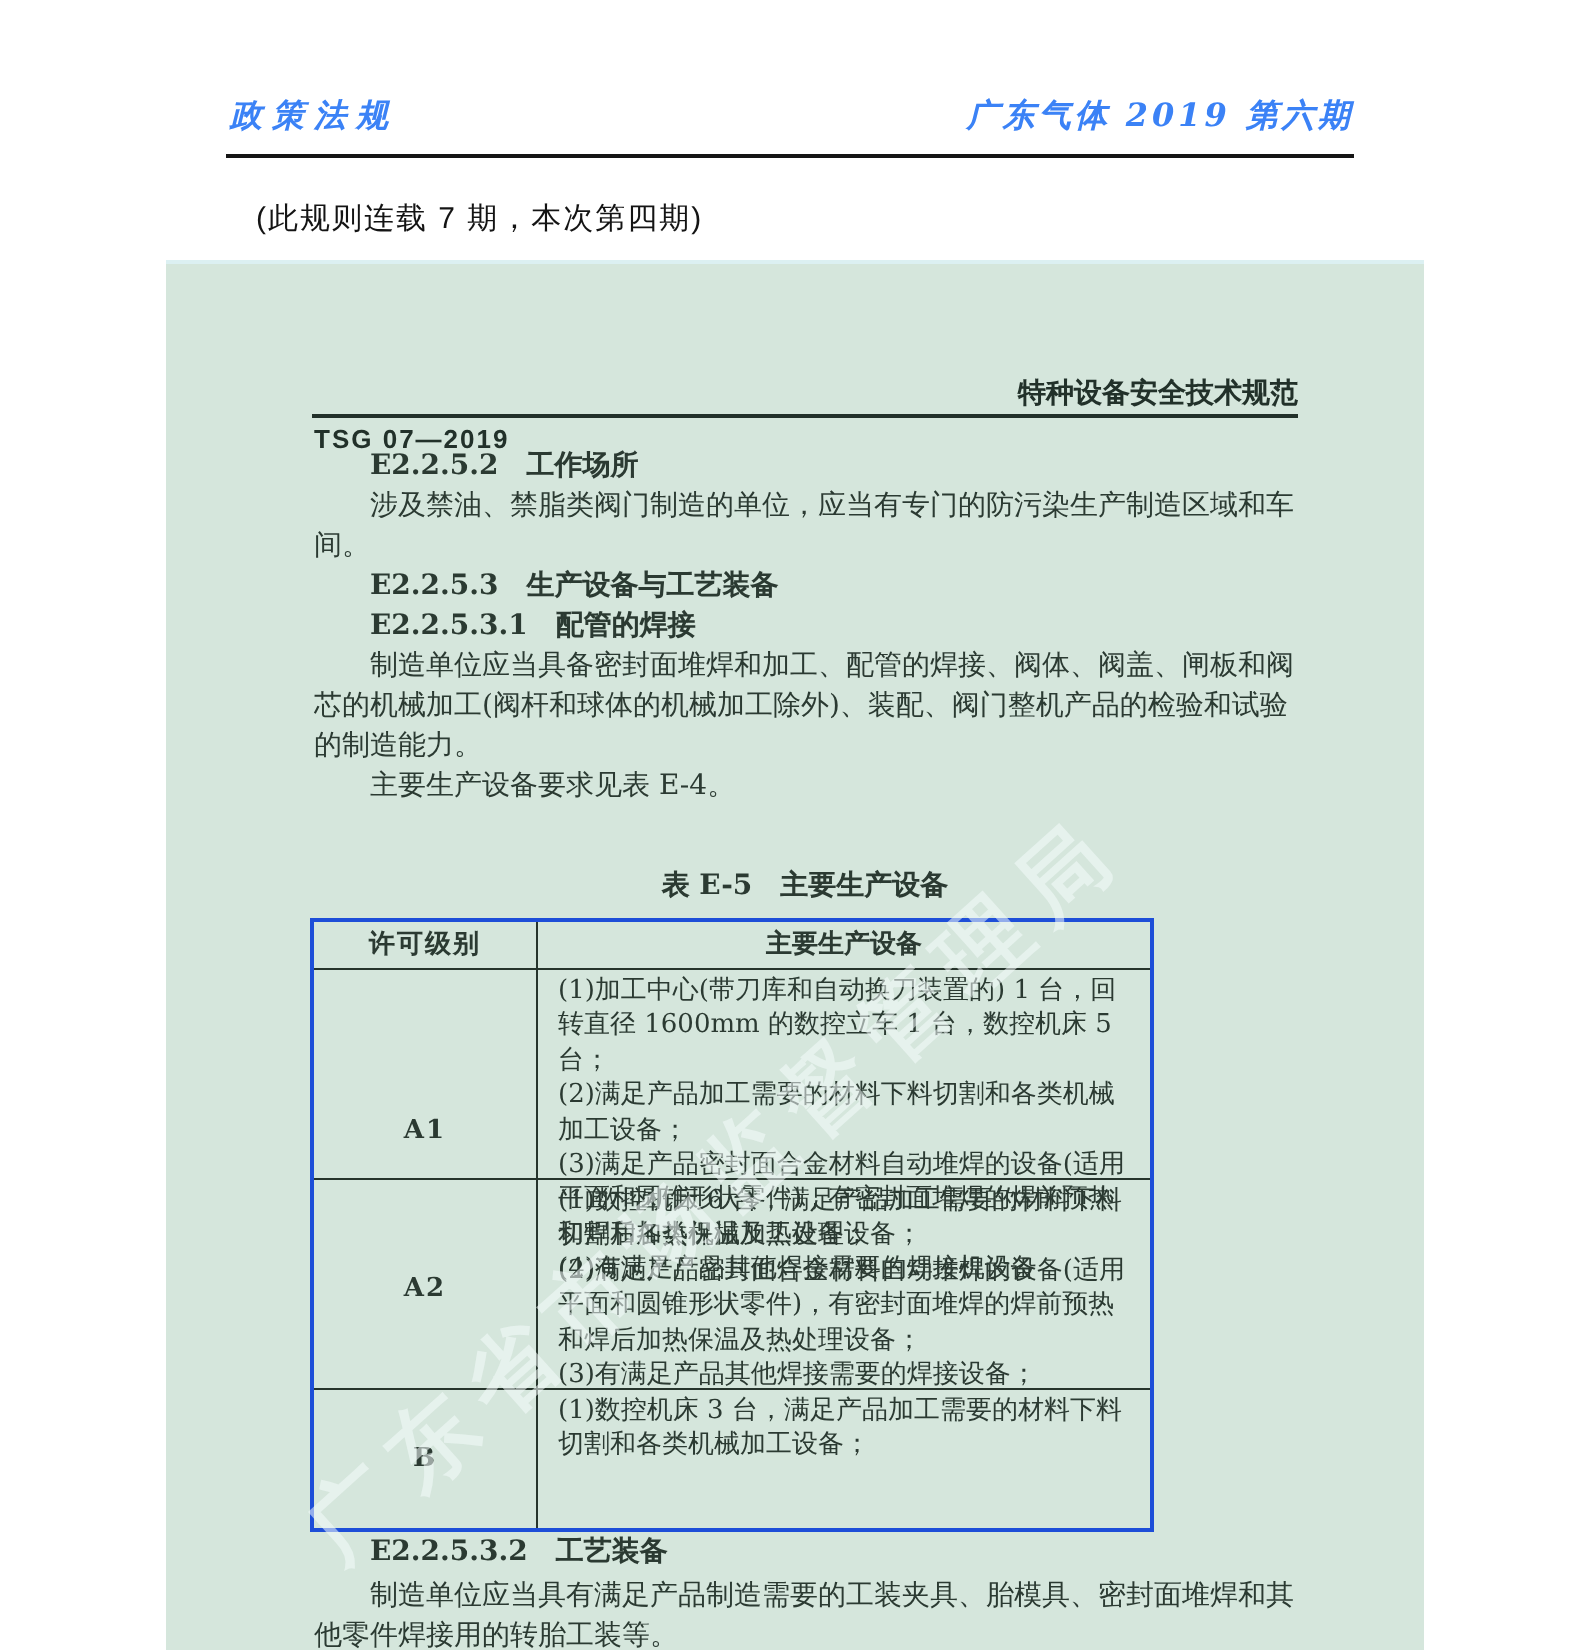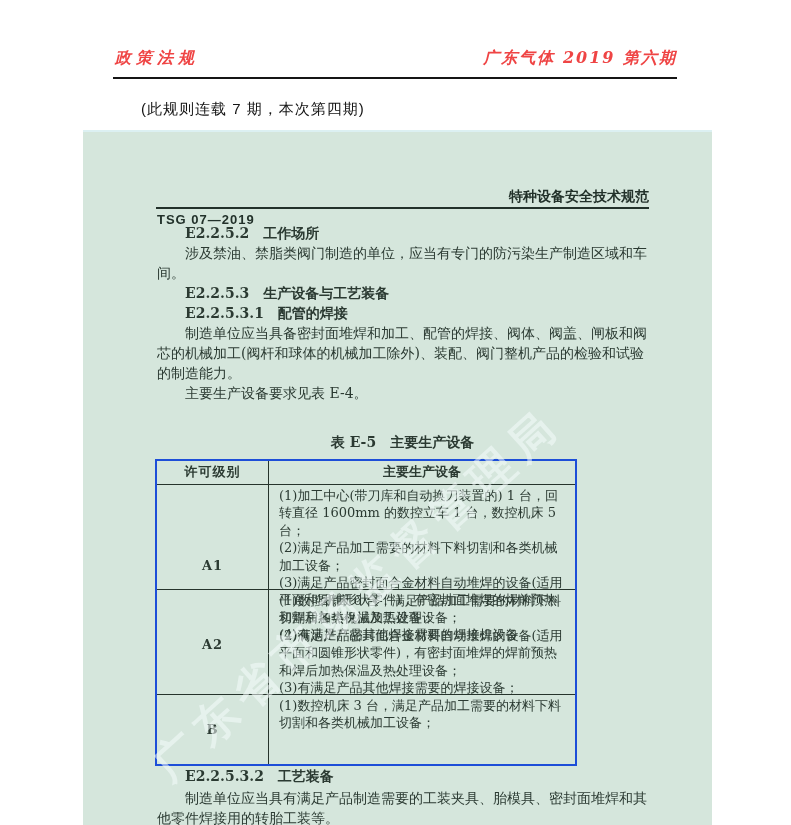--- a/index.html
+++ b/index.html
@@ -3,27 +3,27 @@
 <meta charset="utf-8">
 <style>
   html,body{margin:0;padding:0;}
   body{
     width:791px;height:825px;position:relative;overflow:hidden;
     background:#ffffff;
     font-family:"DejaVu Serif", serif;
   }
   
   .outer-header{position:absolute;left:113px;top:48px;width:564px;height:24px;}
-  .cal{font-family:"DejaVu Serif", serif;font-style:italic;font-weight:bold;color:#ef4444;}
+  .cal{font-family:"DejaVu Serif", serif;font-style:italic;font-weight:bold;color:#3b82f6;}
   .oh-left{position:absolute;left:2px;top:0;font-size:16px;letter-spacing:5px;}
   .oh-right{position:absolute;right:0;top:0;font-size:16px;letter-spacing:2px;}
   .oh-rule{position:absolute;left:113px;top:77px;width:564px;height:2px;background:#151515;}
   .note-line{
     position:absolute;left:128px;top:100px;font-size:15px;color:#141414;
-    font-family:"Liberation Sans", sans-serif;letter-spacing:1px;margin-left:13px;
+    font-family:"Liberation Sans", sans-serif;letter-spacing:1px;
   }
   
   .scan-page{
     position:absolute;left:83px;top:130px;width:629px;height:695px;
     background:#d5e6dc;color:#2b3a32;overflow:hidden;
     border-top:2px solid #dcf0f2;
   }
   .doc-header{position:absolute;left:74px;top:56px;width:492px;height:18px;}
   .dh-left{position:absolute;left:0;top:0;font-size:13px;font-weight:bold;
            font-family:"Liberation Sans", sans-serif;letter-spacing:1px;color:#22312a;margin-top:24px;}

